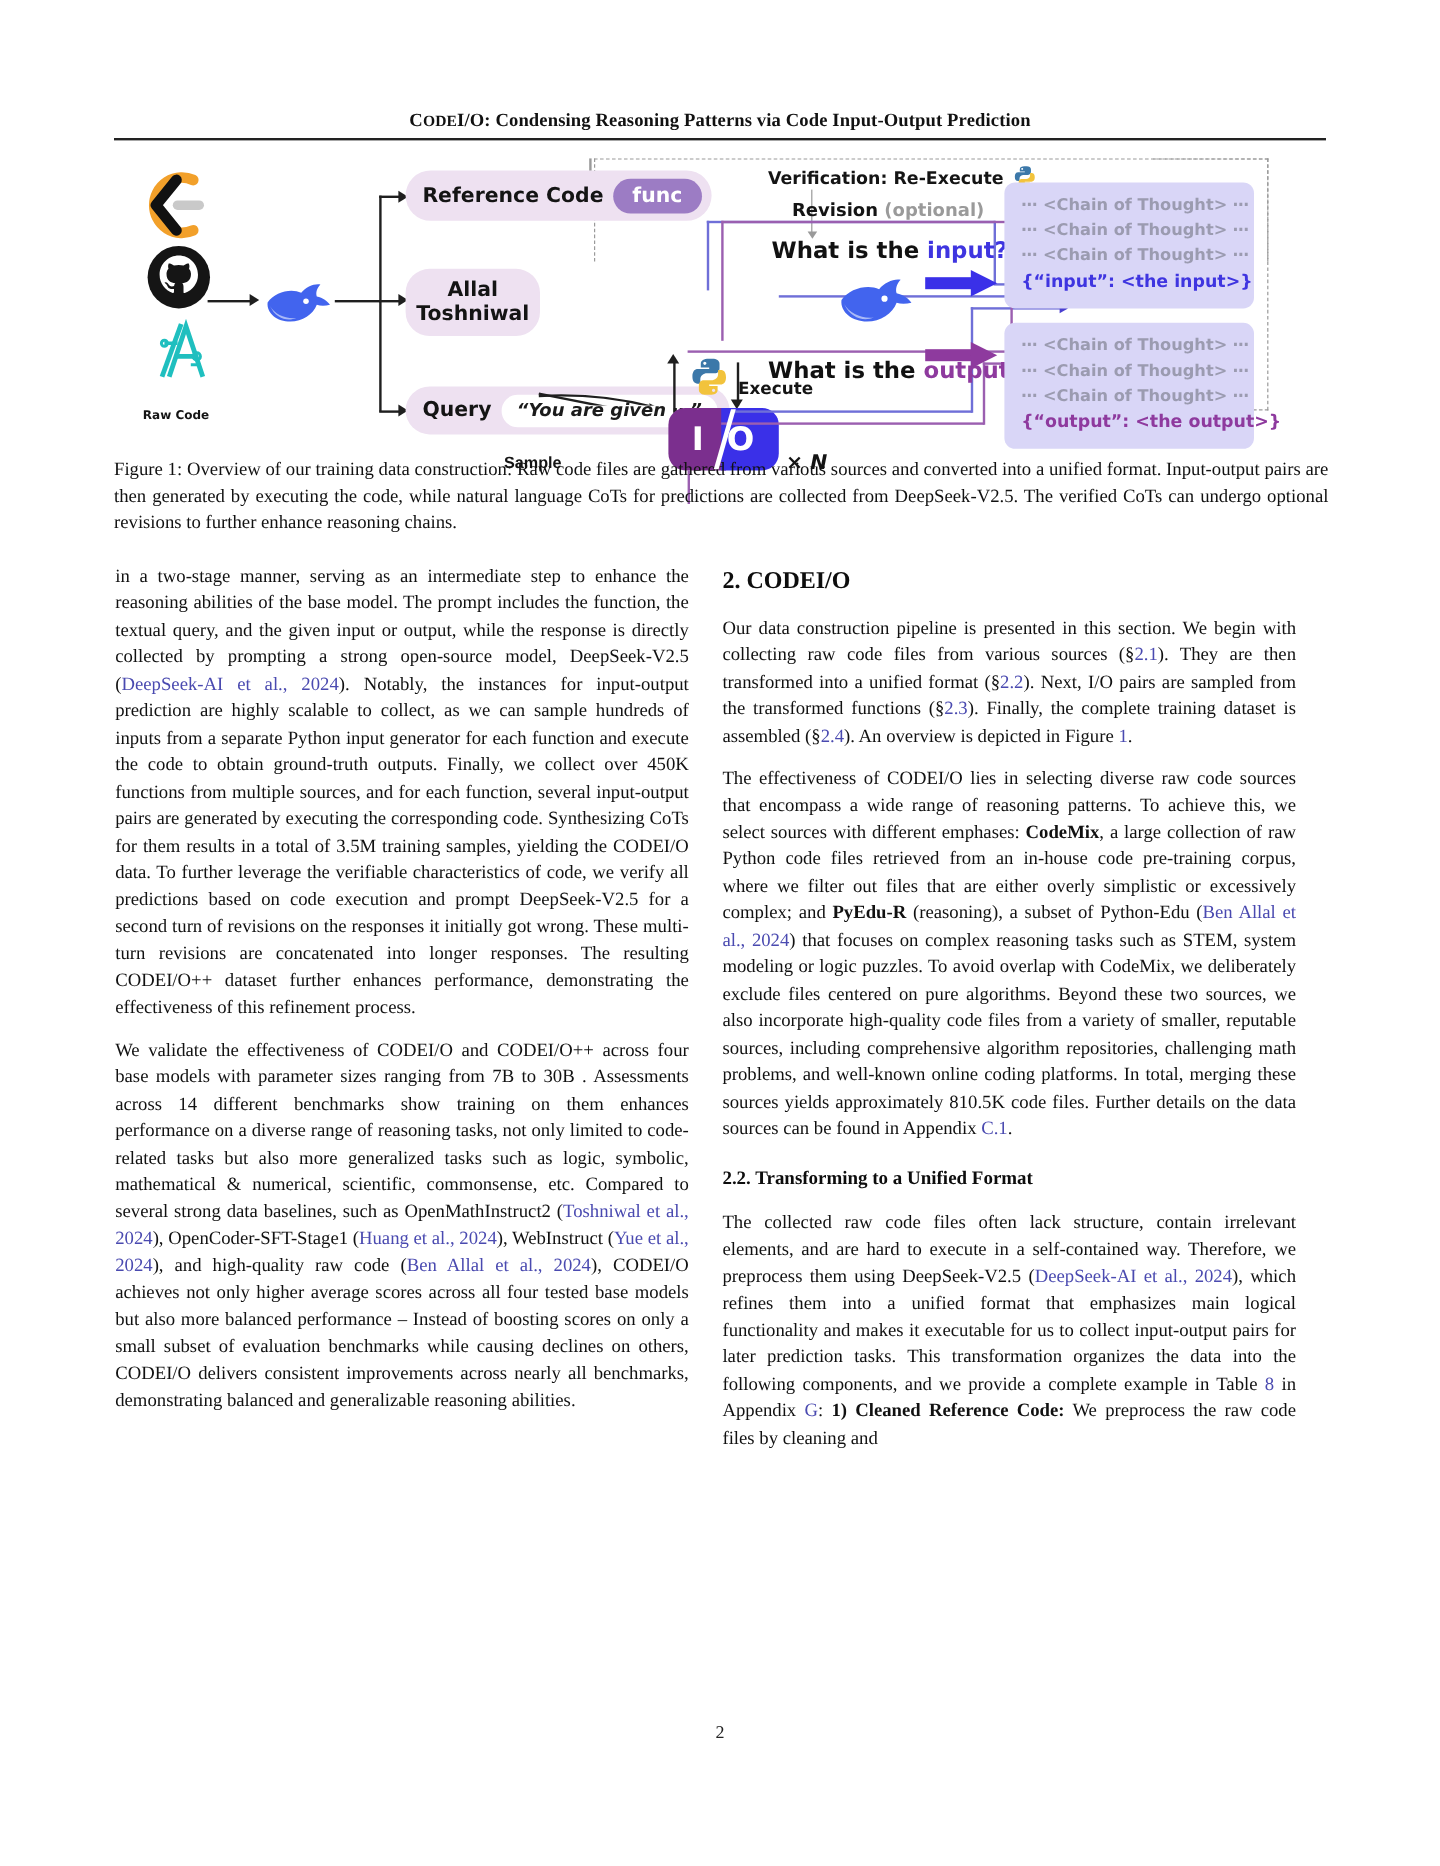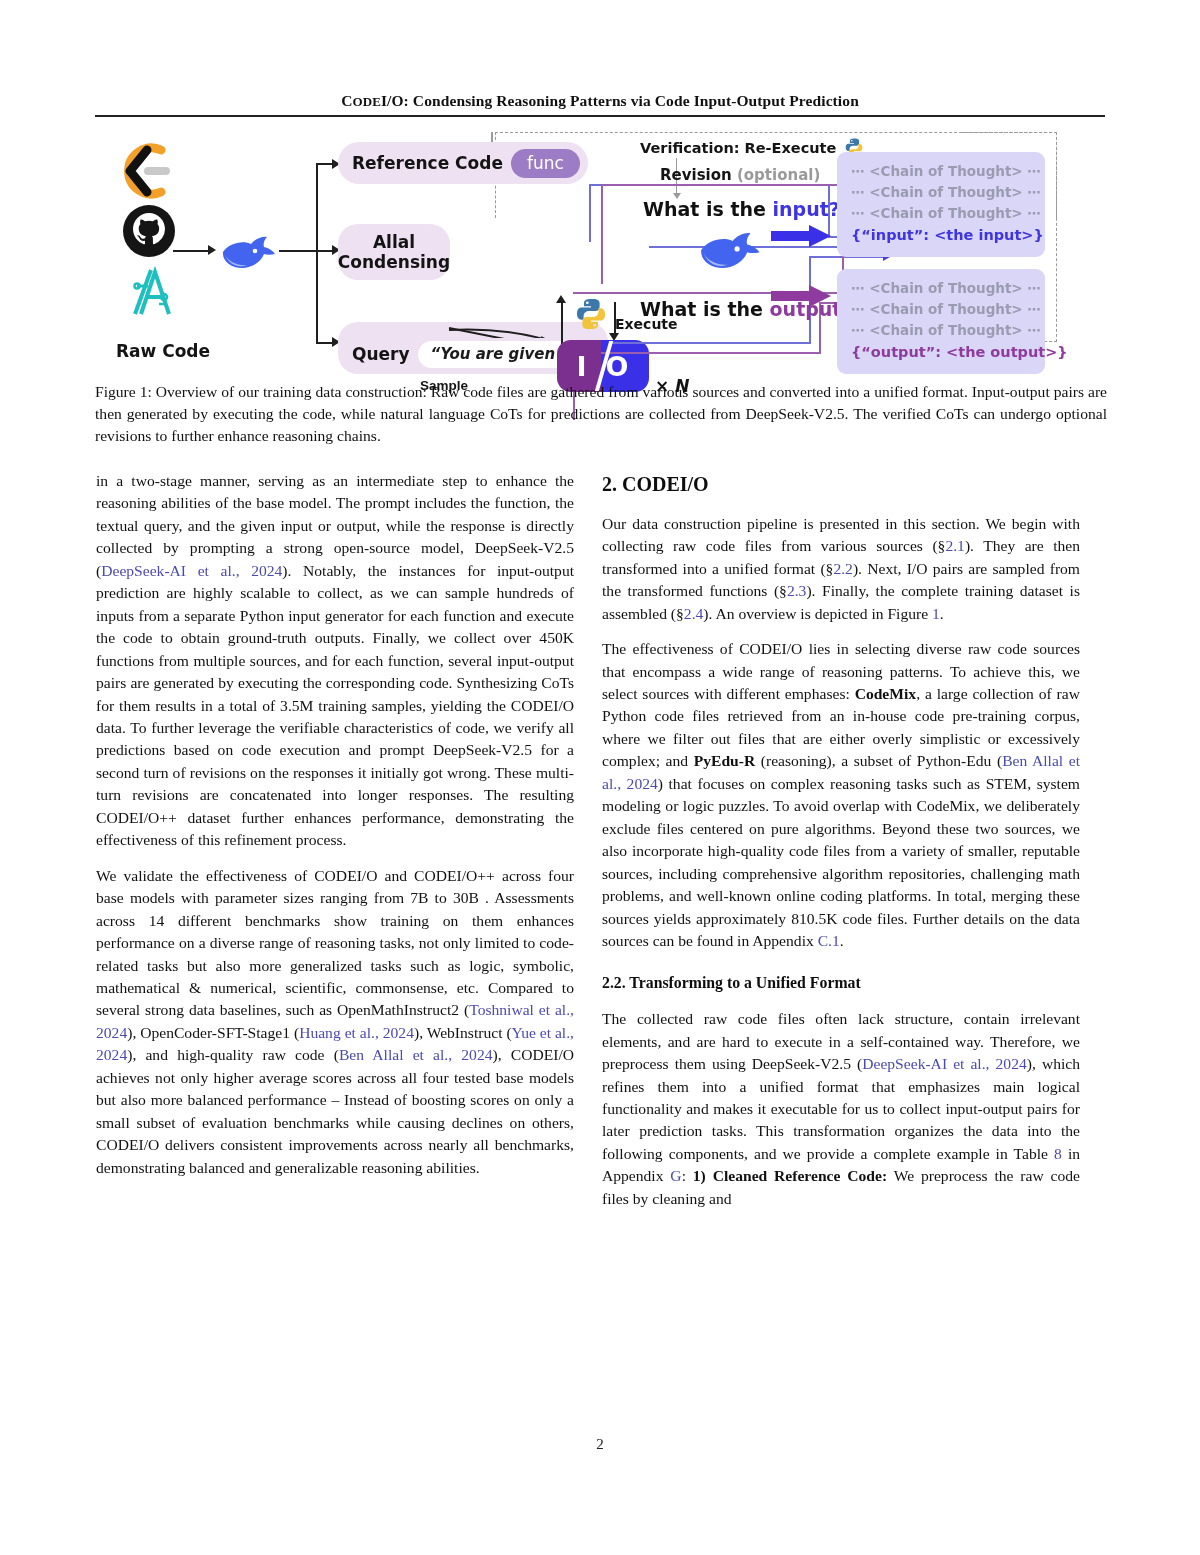--- a/index.html
+++ b/index.html
@@ -94,25 +94,25 @@
     border-left: 4px solid transparent;
     border-right: 4px solid transparent;
     border-top: 6px solid #9a9a9a;
   }
 
   
   .src-icons { position: absolute; left: 8px; top: 8px; width: 130px; }
   .icon-slot { position: absolute; width: 70px; height: 58px; }
   .raw-code-label {
     position: absolute;
-    left: 0; top: 205px;
+    left: 16px; top: 205px;
     width: 120px;
-    text-align: center;
-    font-family: "DejaVu Sans", sans-serif;
-    font-size: 17px;
+    text-align: left;
+    font-family: "DejaVu Sans", sans-serif;
+    font-size: 10px;
     font-weight: bold;
     color: #141414;
   }
 
   
   .whale-left { position: absolute; left: 118px; top: 100px; }
   .whale-mid  { position: absolute; left: 595px; top: 95px; }
 
   
   .blk { position: absolute; background: #1f1f1f; }
@@ -136,21 +136,21 @@
     font-family: "DejaVu Sans", sans-serif;
     font-weight: bold;
     color: #141414;
   }
   .pill-label { font-size: 17px; white-space: nowrap; }
   .func-chip {
     background: #9c7cc4;
     color: #ffffff;
     border-radius: 18px;
     font-size: 17px;
-    font-weight: normal;
+    font-weight: bold;
     padding: 4px 16px 5px 16px;
     margin-left: 8px;
     font-family: "DejaVu Sans", sans-serif;
   }
   .query-chip {
     background: #ffffff;
     border-radius: 16px;
     font-size: 15px;
     font-style: italic;
     font-weight: bold;
@@ -396,24 +396,24 @@
     <div class="blk blk-h" style="left:221px; top:214px; width:18px;"></div>
     <div class="arrowhead-r" style="left:237px; top:209px;"></div>
 
     <div class="pill" style="left:243px; top:14px; height:42px; padding:0 8px 0 14px;">
       <span class="pill-label">Reference Code</span>
       <span class="func-chip">func</span>
     </div>
 
     <div class="pill" style="left:243px; top:96px; height:56px; width:112px; flex-direction:column; justify-content:center; border-radius:20px;">
       <span class="pill-label">Allal</span>
-      <span class="pill-label">Condensing</span>
-    </div>
-
-    <div class="pill" style="left:243px; top:194px; height:40px; padding:12px 10px 0 14px; border-radius:20px;">
+      <span class="pill-label">Toshniwal</span>
+    </div>
+
+    <div class="pill" style="left:243px; top:194px; height:40px; padding:0 10px 0 14px; border-radius:20px;">
       <span class="pill-label">Query</span>
       <span class="query-chip">“You are given ⋯”</span>
     </div>
 
     <svg style="position:absolute; left:350px; top:120px;" width="120" height="90">
       <path d="M6 84 L58 100" fill="none"></path>
       <line x1="4" y1="80" x2="105" y2="100" stroke="#1f1f1f" stroke-width="2"></line>
       <line x1="2" y1="78" x2="104" y2="96" stroke="#1f1f1f" stroke-width="0"></line>
       <path d="M2 86 L106 94" stroke="#1f1f1f" stroke-width="0"></path>
       <line x1="2" y1="86" x2="106" y2="94" stroke="#1f1f1f" stroke-width="0"></line>

